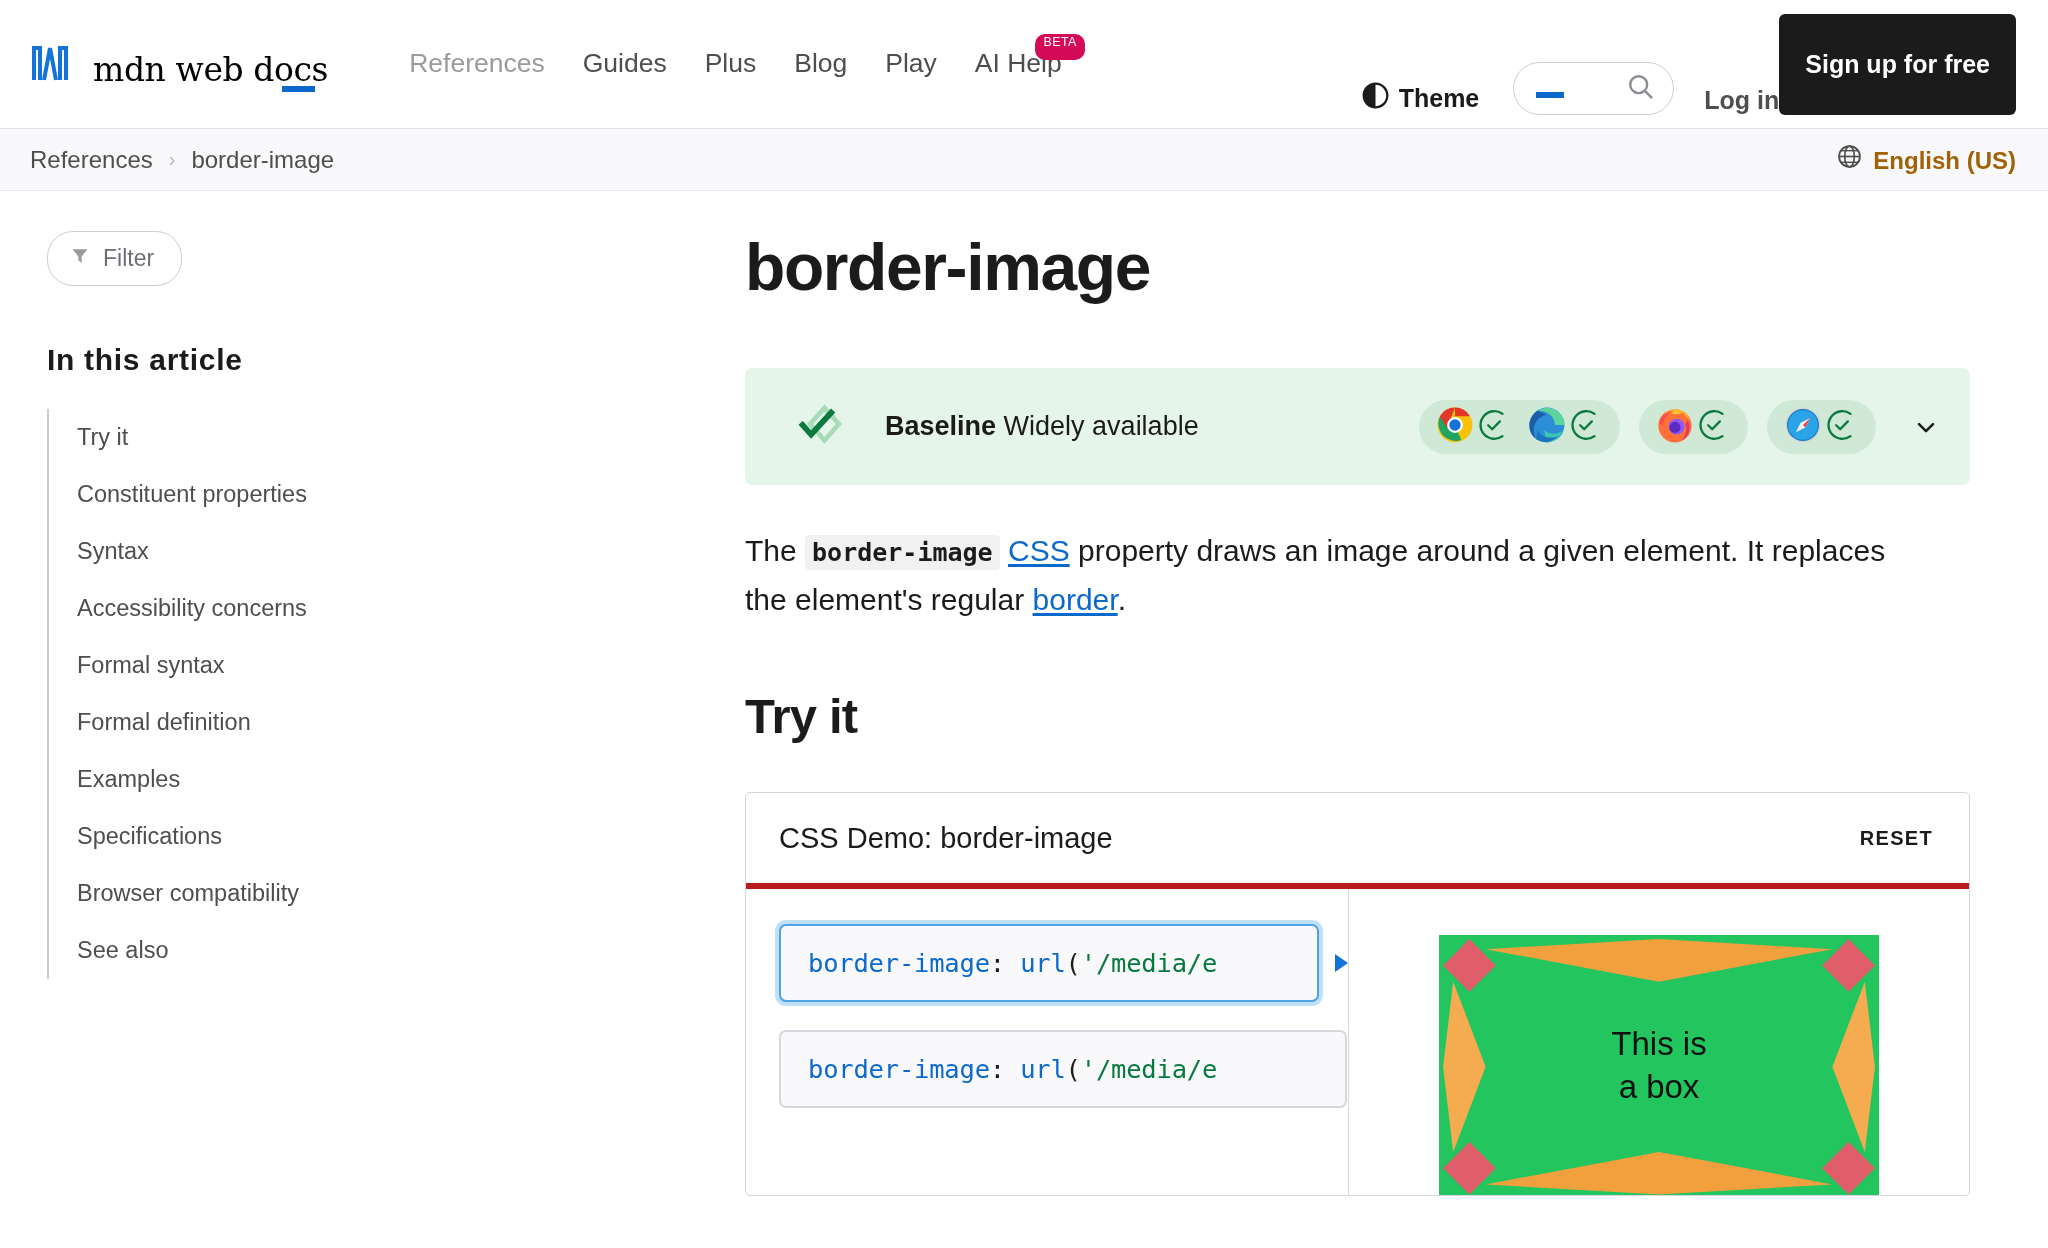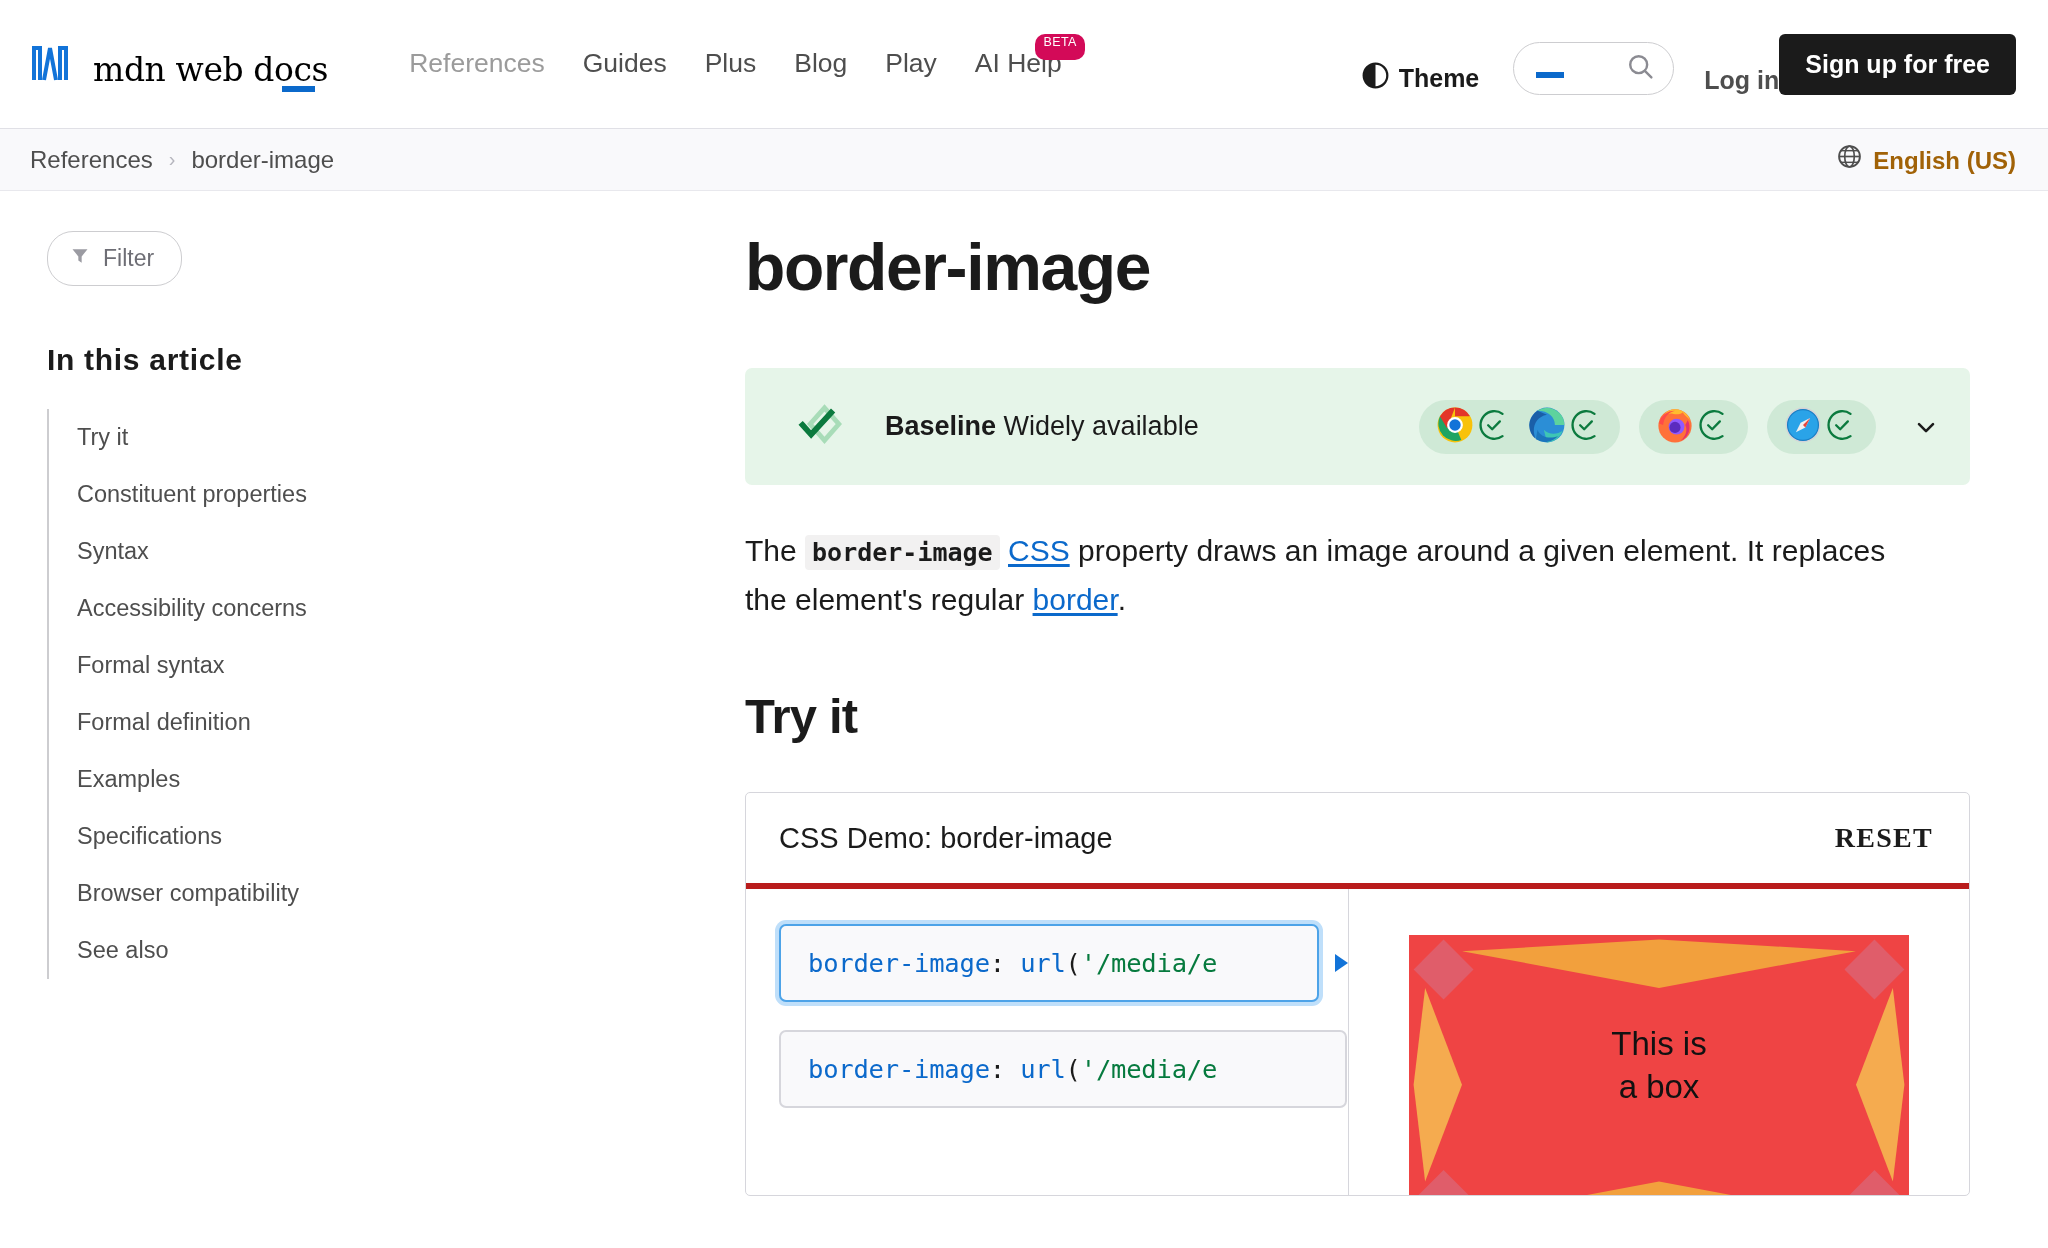--- a/index.html
+++ b/index.html
@@ -123,21 +123,21 @@
     white-space: nowrap;
   }
 
   .signup-btn {
     background: #1b1b1b;
     color: #ffffff;
     font-size: 25px;
     font-weight: bold;
     border: none;
     border-radius: 6px;
-    padding: 16px 26px;
+    padding: 36px 26px;
     cursor: pointer;
     font-family: inherit;
     white-space: nowrap;
   }
 
   
   .crumb-bar {
     height: 62px;
     background: #f9f9fb;
     border-bottom: 1px solid #e8e8ed;
@@ -305,22 +305,22 @@
   .demo-head {
     height: 96px;
     display: flex;
     align-items: center;
     padding: 0 36px 0 33px;
     border-bottom: 6px solid #b91c1c;
   }
   .demo-title { font-size: 29px; color: #1b1b1b; white-space: nowrap; }
   .reset-btn {
     margin-left: auto;
-    font-family: Liberation Serif, serif;
-    font-size: 28px;
+    font-family: Liberation Sans, sans-serif;
+    font-size: 20px;
     font-weight: bold;
     letter-spacing: 1.3px;
     color: #1b1b1b;
     background: none;
     border: none;
     cursor: pointer;
   }
   .demo-body { display: flex; min-height: 240px; }
   .demo-left {
     width: 603px;
@@ -361,23 +361,23 @@
   .choice-spacer { height: 28px; }
 
   .demo-right {
     flex: 1;
     display: flex;
     align-items: flex-start;
     justify-content: center;
     padding-top: 46px;
   }
   .box-demo {
-    width: 500px;
+    width: 440px;
     height: 260px;
-    background: #ef4444;
+    background: #22c55e;
     position: relative;
     display: flex;
     align-items: center;
     justify-content: center;
     overflow: hidden;
   }
   .box-demo-text {
     font-size: 33px;
     color: #111;
     text-align: center;

